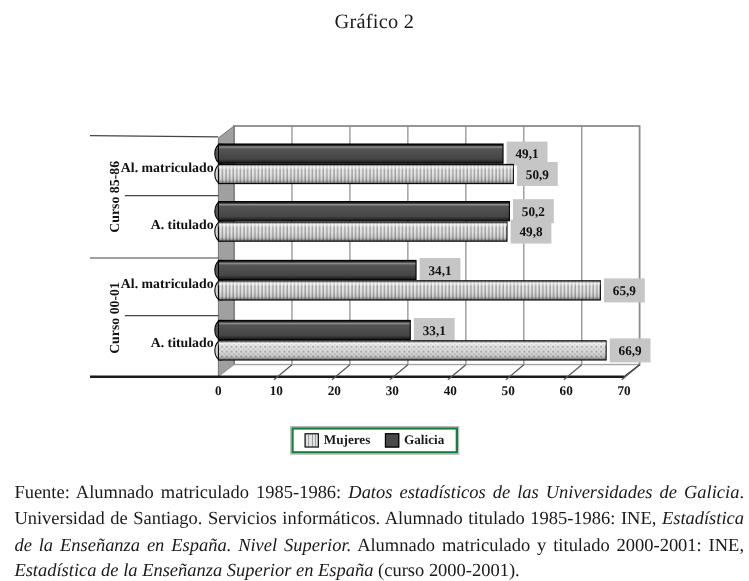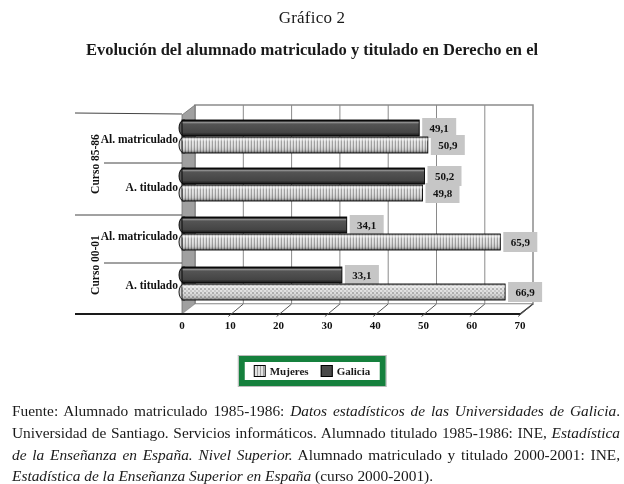--- a/index.html
+++ b/index.html
@@ -26,41 +26,40 @@
   .chart-svg .tick-label{text-anchor:middle;}
   .valbox{fill:#c6c6c6;}
   .bar{stroke:#000;stroke-width:0.9;}
   .overlay{stroke:none;}
   .sepline{stroke:#444;stroke-width:1;}
   .gridline{stroke:#8a8a8a;stroke-width:1;}
   .tickline{stroke:#555;stroke-width:1;}
   
   .legend{
     position:absolute;top:356px;left:50%;transform:translateX(-50%);
-    border:6px solid #15803d;outline:1px solid #bbb;background:#fff;
+    border:2px solid #15803d;outline:1px solid #bbb;background:#fff;
     display:inline-flex;gap:12px;padding:3px 9px;
     font-weight:bold;font-size:11px;
   }
   .legend-item{display:inline-flex;align-items:center;gap:4px;}
   .swatch{width:10px;height:10px;border:1.4px solid #000;display:inline-block;}
   .swatch.mujeres{background:repeating-linear-gradient(90deg,#e3e3e3 0 2px,#9f9f9f 2px 3px);}
   .swatch.varones{background:#4a4a4a;}
   
   .fuente{
     position:absolute;top:396px;left:8px;width:608px;margin:4px;
     font-size:15.4px;line-height:21.8px;text-align:justify;
   }
   .fuente .it{font-style:italic;}
 </style>
 </head>
 <body>
 
 <div class="title">Gráfico 2</div>
 <div class="subtitle">
-  <div>Evolución del alumnado matriculado y titulado en Derecho en el</div>
 </div>
 
 <svg class="chart-svg" width="624" height="256" viewBox="0 0 624 256">
   <defs>
     <linearGradient id="gradDark" x1="0" y1="0" x2="0" y2="1">
       <stop offset="0" stop-color="#000000"></stop>
       <stop offset="0.08" stop-color="#2e2e2e"></stop>
       <stop offset="0.15" stop-color="#8f8f8f"></stop>
       <stop offset="0.25" stop-color="#545454"></stop>
       <stop offset="0.78" stop-color="#454545"></stop>

